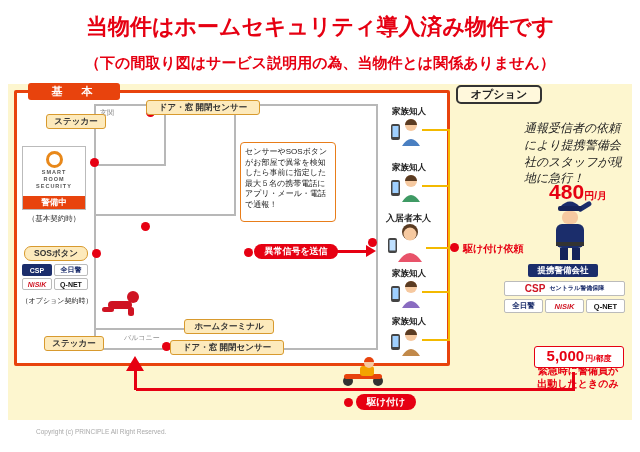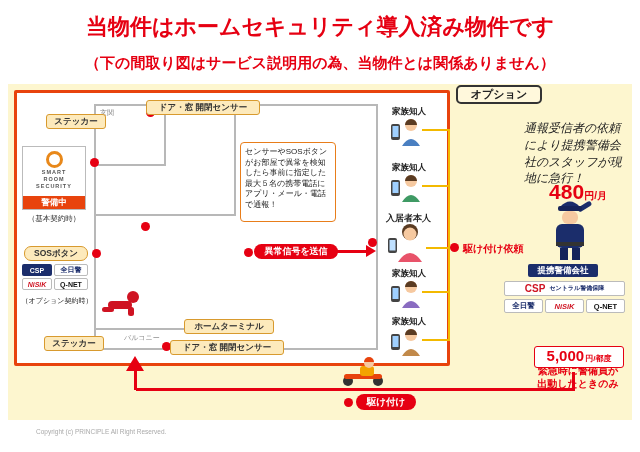--- a/index.html
+++ b/index.html
@@ -34,20 +34,21 @@
 <body>
 
 <div id="stage">
 
   <div class="abs title" style="left:0;top:12px;font-size:22px;">当物件はホームセキュリティ導入済み物件です</div>
   <div class="abs title" style="left:0;top:54px;font-size:15px;">（下の間取り図はサービス説明用の為、当物件とは関係ありません）</div>
 
   <div class="abs band" style="left:8px;top:84px;width:624px;height:336px;"></div>
 
   <div class="abs mainbox" style="left:14px;top:90px;width:436px;height:276px;"></div>
+  <div class="abs tag-basic" style="left:28px;top:83px;width:92px;height:17px;">基　本</div>
   <div class="abs tag-option" style="left:456px;top:85px;width:86px;height:19px;">オプション</div>
 
   <div class="abs plan" style="left:94px;top:104px;width:284px;height:246px;"></div>
   <div class="abs wall" style="left:234px;top:104px;width:2px;height:112px;"></div>
   <div class="abs wall" style="left:94px;top:214px;width:142px;height:2px;"></div>
   <div class="abs wall" style="left:164px;top:104px;width:2px;height:62px;"></div>
   <div class="abs wall" style="left:94px;top:164px;width:72px;height:2px;"></div>
   <div class="abs wall" style="left:94px;top:328px;width:148px;height:2px;"></div>
   <div class="abs plan-text" style="left:100px;top:108px;">玄関</div>
   <div class="abs plan-text" style="left:124px;top:333px;">バルコニー</div>

